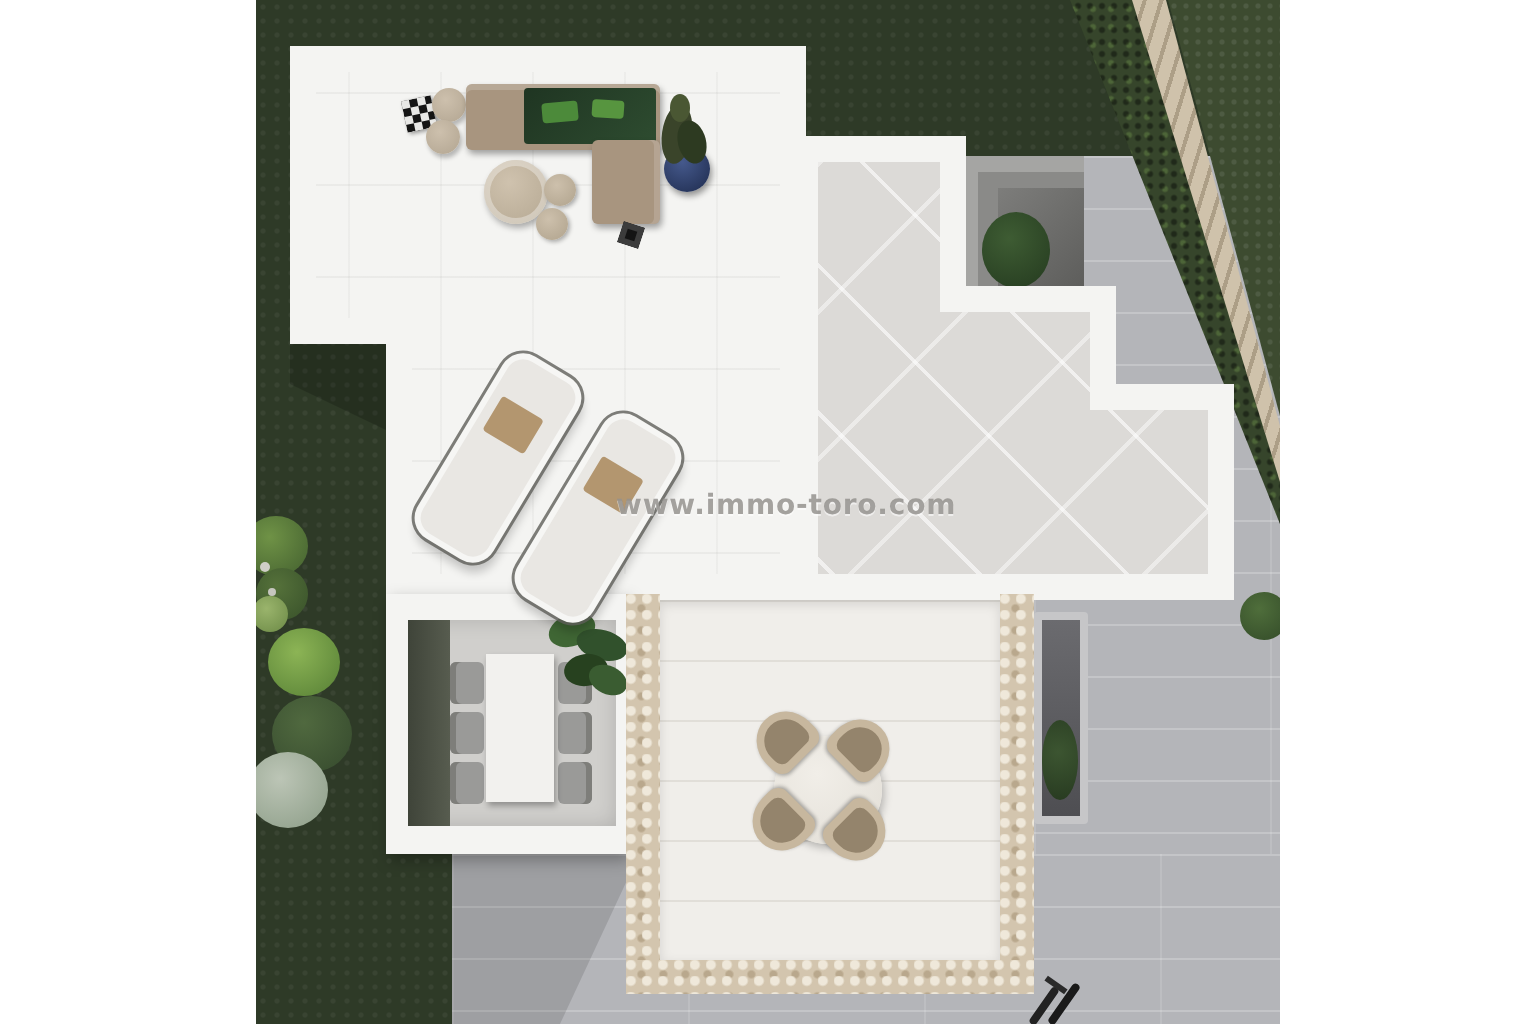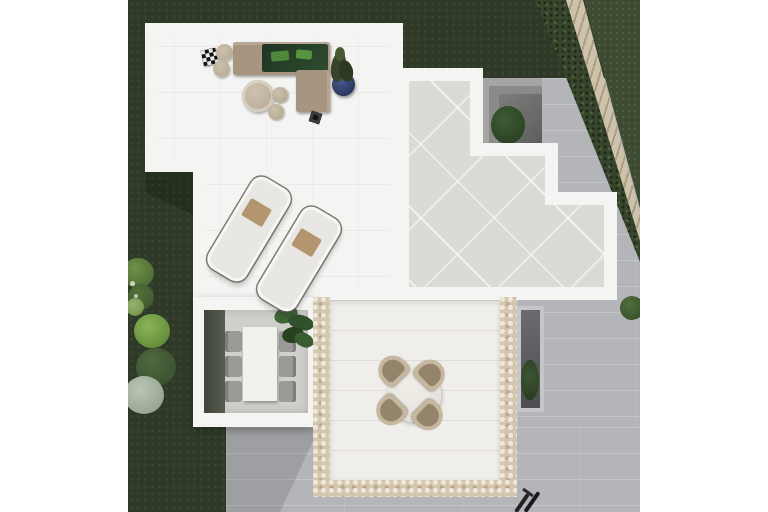--- a/index.html
+++ b/index.html
@@ -171,14 +171,15 @@
     <div class="bush" style="left:6px;top:294px;width:4px;height:4px;background:#c6c6be;"></div>
 
     <div class="bush" style="left:492px;top:296px;width:24px;height:24px;background:radial-gradient(circle at 40% 35%,#4f6e3b,#324a28);"></div>
 
     <div class="a" style="left:390px;top:490px;width:30px;height:22px;">
       <div class="a" style="left:2px;top:2px;width:4px;height:22px;transform:rotate(35deg);background:#222;border-radius:2px;"></div>
       <div class="a" style="left:12px;top:0px;width:4px;height:24px;transform:rotate(35deg);background:#1a1a1a;border-radius:2px;"></div>
       <div class="a" style="left:4px;top:1px;width:12px;height:3px;transform:rotate(35deg);background:#2a2a2a;"></div>
     </div>
 
+    <div class="watermark">www.immo-toro.com</div>
   </div>
 </div>
 
 </body></html>

